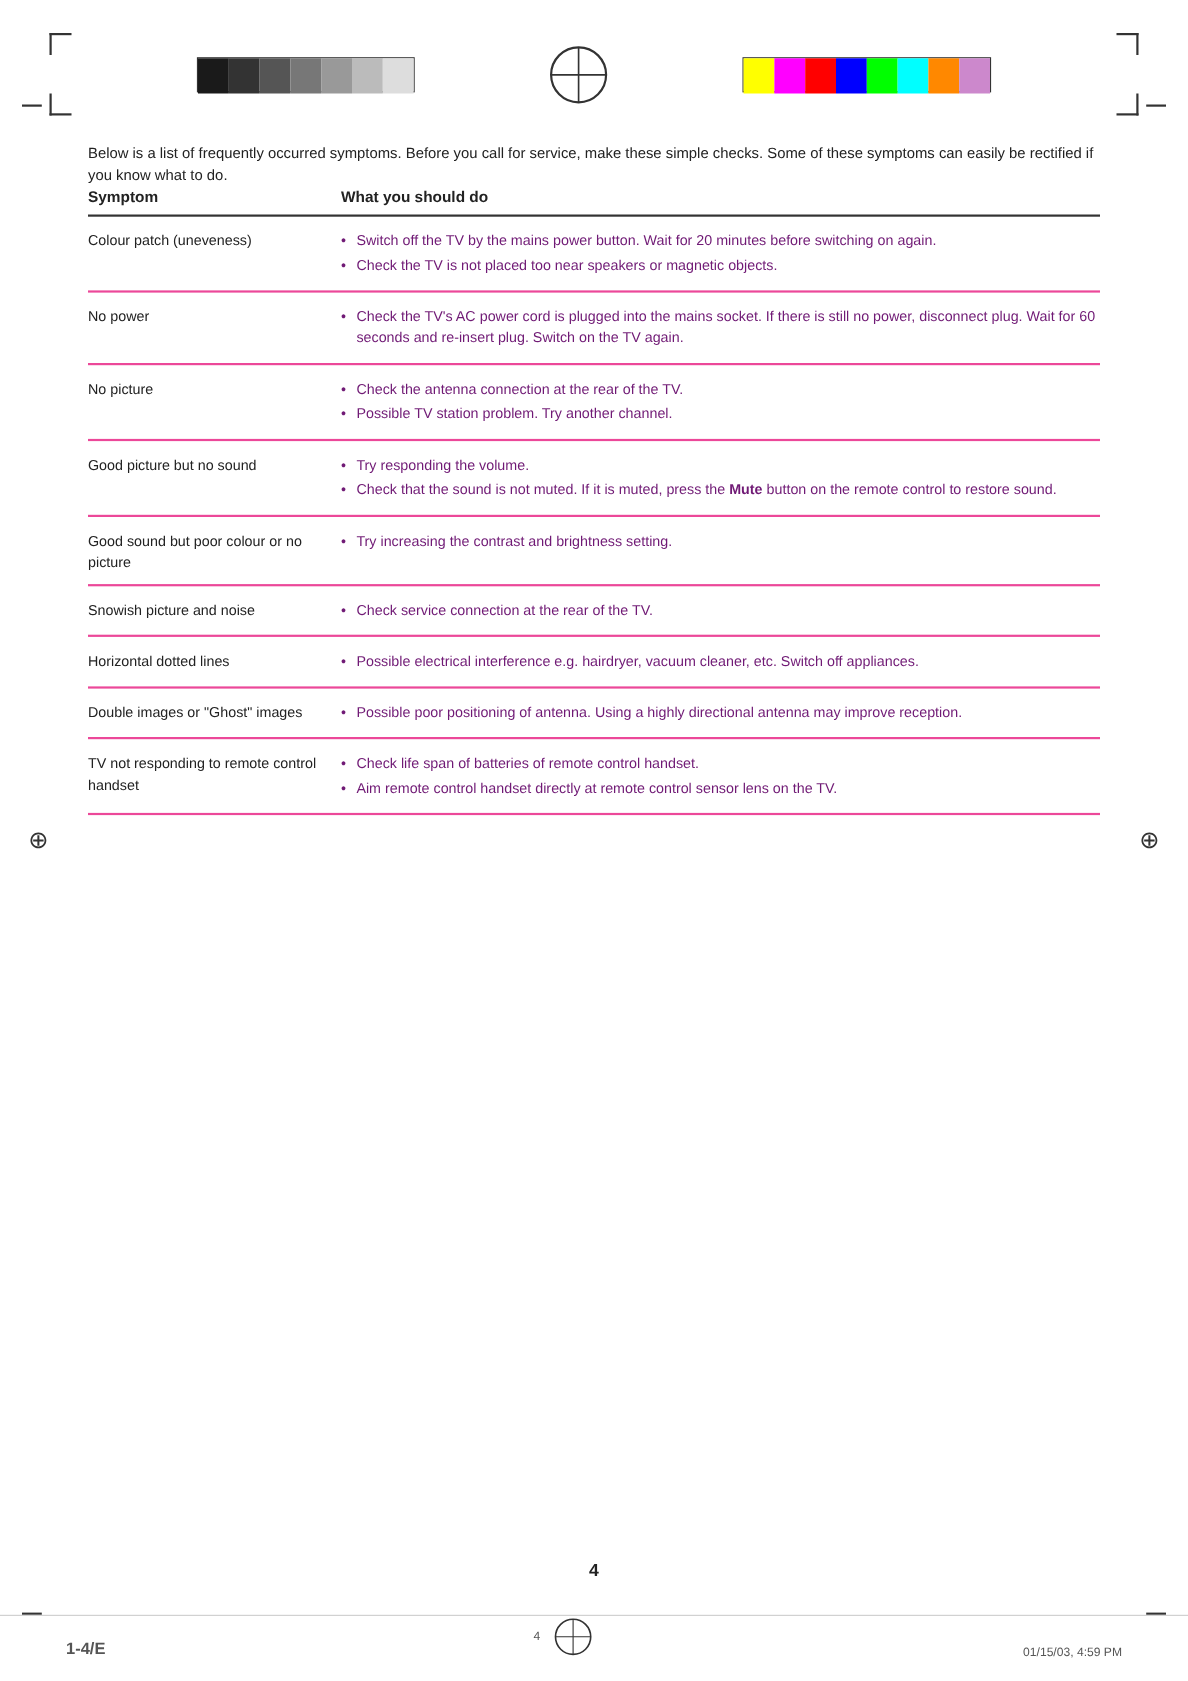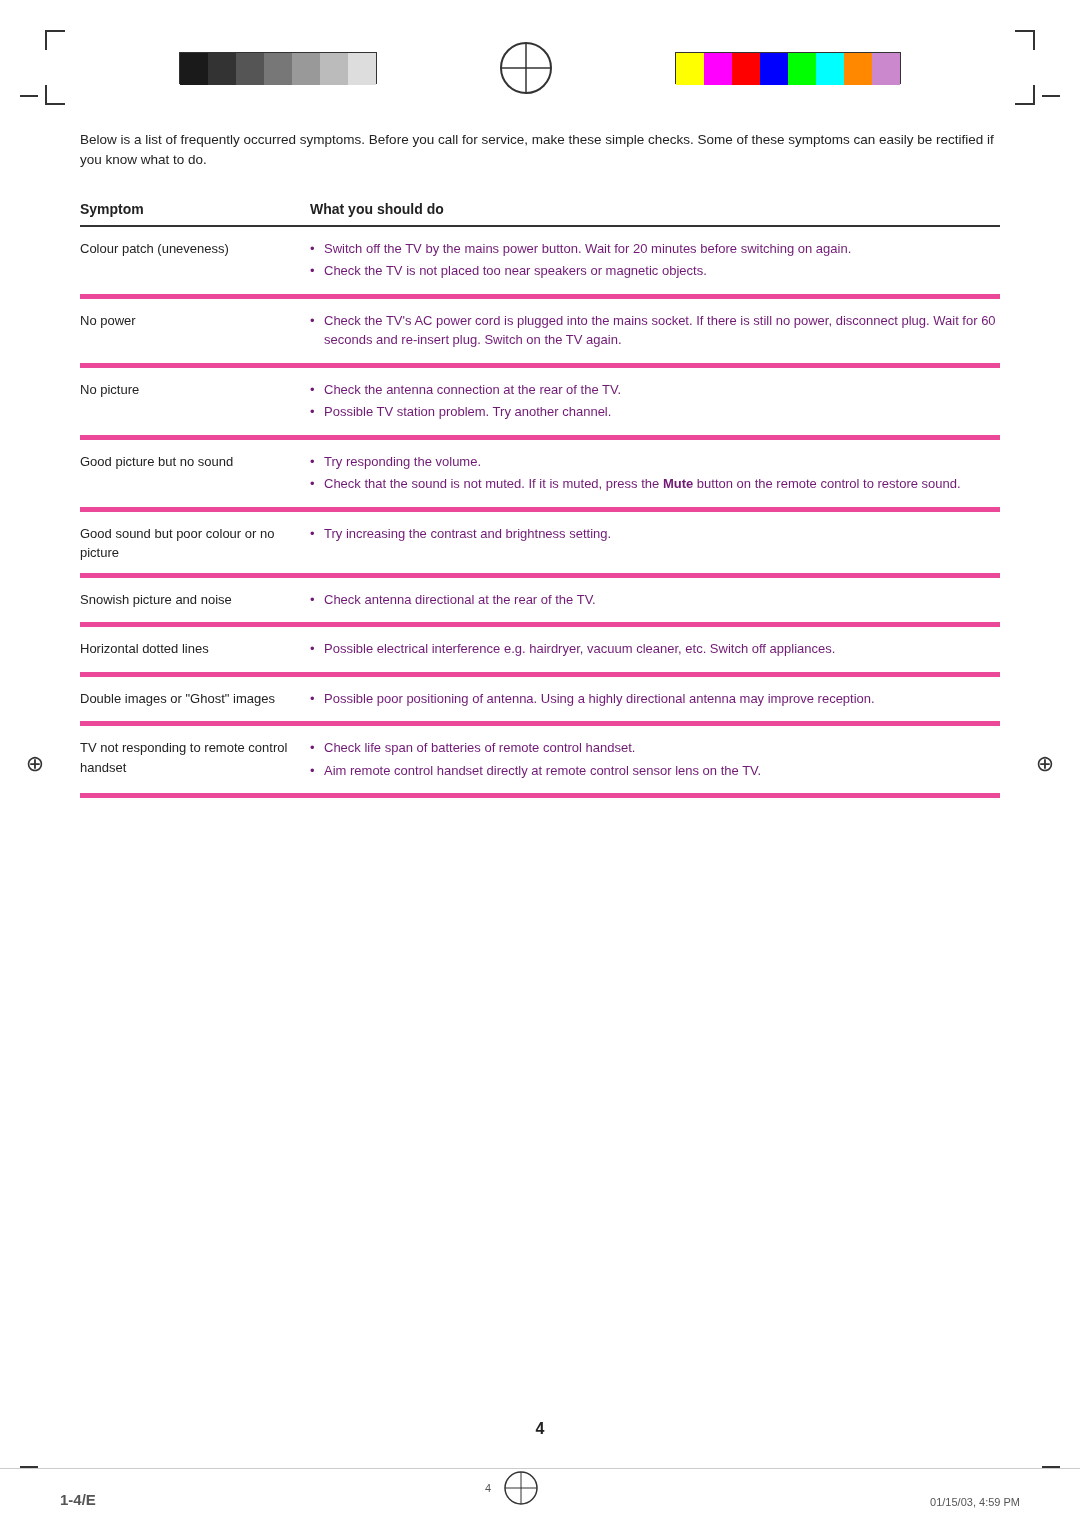--- a/index.html
+++ b/index.html
@@ -59,21 +59,20 @@
       font-weight: bold;
       letter-spacing: 1px;
       font-variant: small-caps;
       text-transform: none;
     }
 
     
     .intro-text {
       font-size: 13.5px;
       line-height: 1.5;
-      margin-bottom: 30px;
       color: #222;
     }
 
     
     .symptom-table {
       width: 100%;
       border-collapse: collapse;
     }
 
     .symptom-table th {
@@ -88,21 +87,21 @@
       width: 230px;
       padding-right: 20px;
     }
     .symptom-table th.col-solution {
       width: auto;
     }
 
     .symptom-table tr.data-row td {
       vertical-align: top;
       padding: 12px 0 10px 0;
-      border-bottom: 5px solid #ec4899;
+      border-bottom: 2px solid #ec4899;
       font-size: 13px;
       line-height: 1.5;
     }
     .symptom-table tr.data-row td.col-symptom {
       padding-right: 20px;
       font-size: 13px;
       color: #222;
     }
     .symptom-table tr.data-row td.col-solution {
       font-size: 13px;
@@ -384,21 +383,21 @@
             <td class="col-solution">
               <ul class="solution-list">
                 <li>Try increasing the contrast and brightness setting.</li>
               </ul>
             </td>
           </tr>
           <tr class="data-row">
             <td class="col-symptom">Snowish picture and noise</td>
             <td class="col-solution">
               <ul class="solution-list">
-                <li>Check antenna directional at the rear of the TV.</li>
+                <li>Check service connection at the rear of the TV.</li>
               </ul>
             </td>
           </tr>
           <tr class="data-row">
             <td class="col-symptom">Horizontal dotted lines</td>
             <td class="col-solution">
               <ul class="solution-list">
                 <li>Possible electrical interference e.g. hairdryer, vacuum cleaner, etc. Switch off appliances.</li>
               </ul>
             </td>

